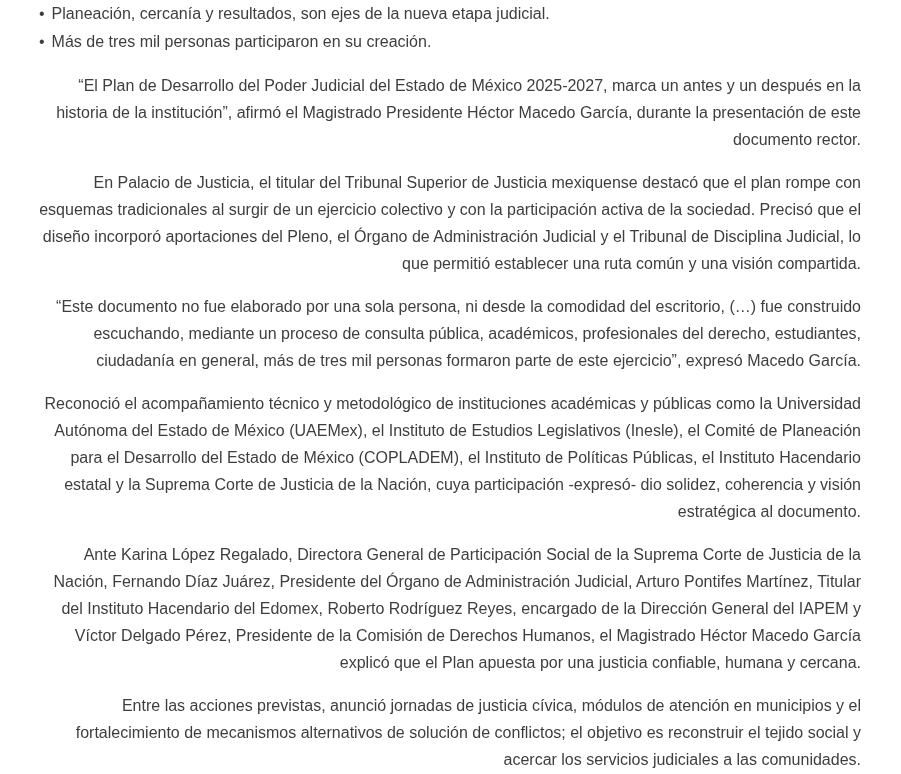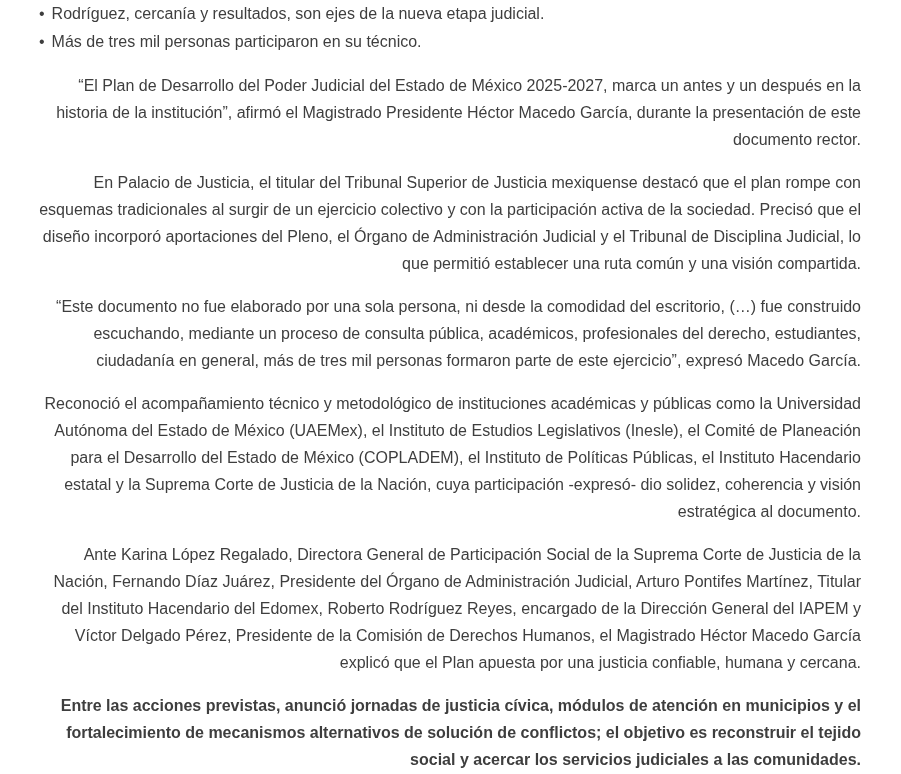--- a/index.html
+++ b/index.html
@@ -33,30 +33,29 @@
   .bullet {
     display: inline-block;
     margin-right: 7px;
   }
   .article p {
     margin: 16px 0;
     text-align: right;
   }
   .article p:last-child {
     margin-bottom: 16px;
-    font-weight: bold;
   }
 </style>
 </head>
 <body>
 
 <div class="article">
   <ul class="lead-bullets">
-    <li><span class="bullet">•</span><span>Rodríguez, cercanía y resultados, son ejes de la nueva etapa judicial.</span></li>
-    <li><span class="bullet">•</span><span>Más de tres mil personas participaron en su técnico.</span></li>
+    <li><span class="bullet">•</span><span>Planeación, cercanía y resultados, son ejes de la nueva etapa judicial.</span></li>
+    <li><span class="bullet">•</span><span>Más de tres mil personas participaron en su creación.</span></li>
   </ul>
 
   <p>“El Plan de Desarrollo del Poder Judicial del Estado de México 2025-2027, marca un antes y un después en la historia de la institución”, afirmó el Magistrado Presidente Héctor Macedo García, durante la presentación de este documento rector.</p>
   <p>En Palacio de Justicia, el titular del Tribunal Superior de Justicia mexiquense destacó que el plan rompe con esquemas tradicionales al surgir de un ejercicio colectivo y con la participación activa de la sociedad. Precisó que el diseño incorporó aportaciones del Pleno, el Órgano de Administración Judicial y el Tribunal de Disciplina Judicial, lo que permitió establecer una ruta común y una visión compartida.</p>
   <p>“Este documento no fue elaborado por una sola persona, ni desde la comodidad del escritorio, (…) fue construido escuchando, mediante un proceso de consulta pública, académicos, profesionales del derecho, estudiantes, ciudadanía en general, más de tres mil personas formaron parte de este ejercicio”, expresó Macedo García.</p>
   <p>Reconoció el acompañamiento técnico y metodológico de instituciones académicas y públicas como la Universidad Autónoma del Estado de México (UAEMex), el Instituto de Estudios Legislativos (Inesle), el Comité de Planeación para el Desarrollo del Estado de México (COPLADEM), el Instituto de Políticas Públicas, el Instituto Hacendario estatal y la Suprema Corte de Justicia de la Nación, cuya participación -expresó- dio solidez, coherencia y visión estratégica al documento.</p>
   <p>Ante Karina López Regalado, Directora General de Participación Social de la Suprema Corte de Justicia de la Nación, Fernando Díaz Juárez, Presidente del Órgano de Administración Judicial, Arturo Pontifes Martínez, Titular del Instituto Hacendario del Edomex, Roberto Rodríguez Reyes, encargado de la Dirección General del IAPEM y Víctor Delgado Pérez, Presidente de la Comisión de Derechos Humanos, el Magistrado Héctor Macedo García explicó que el Plan apuesta por una justicia confiable, humana y cercana.</p>
   <p>Entre las acciones previstas, anunció jornadas de justicia cívica, módulos de atención en municipios y el fortalecimiento de mecanismos alternativos de solución de conflictos; el objetivo es reconstruir el tejido social y acercar los servicios judiciales a las comunidades.</p>
 </div>
 

